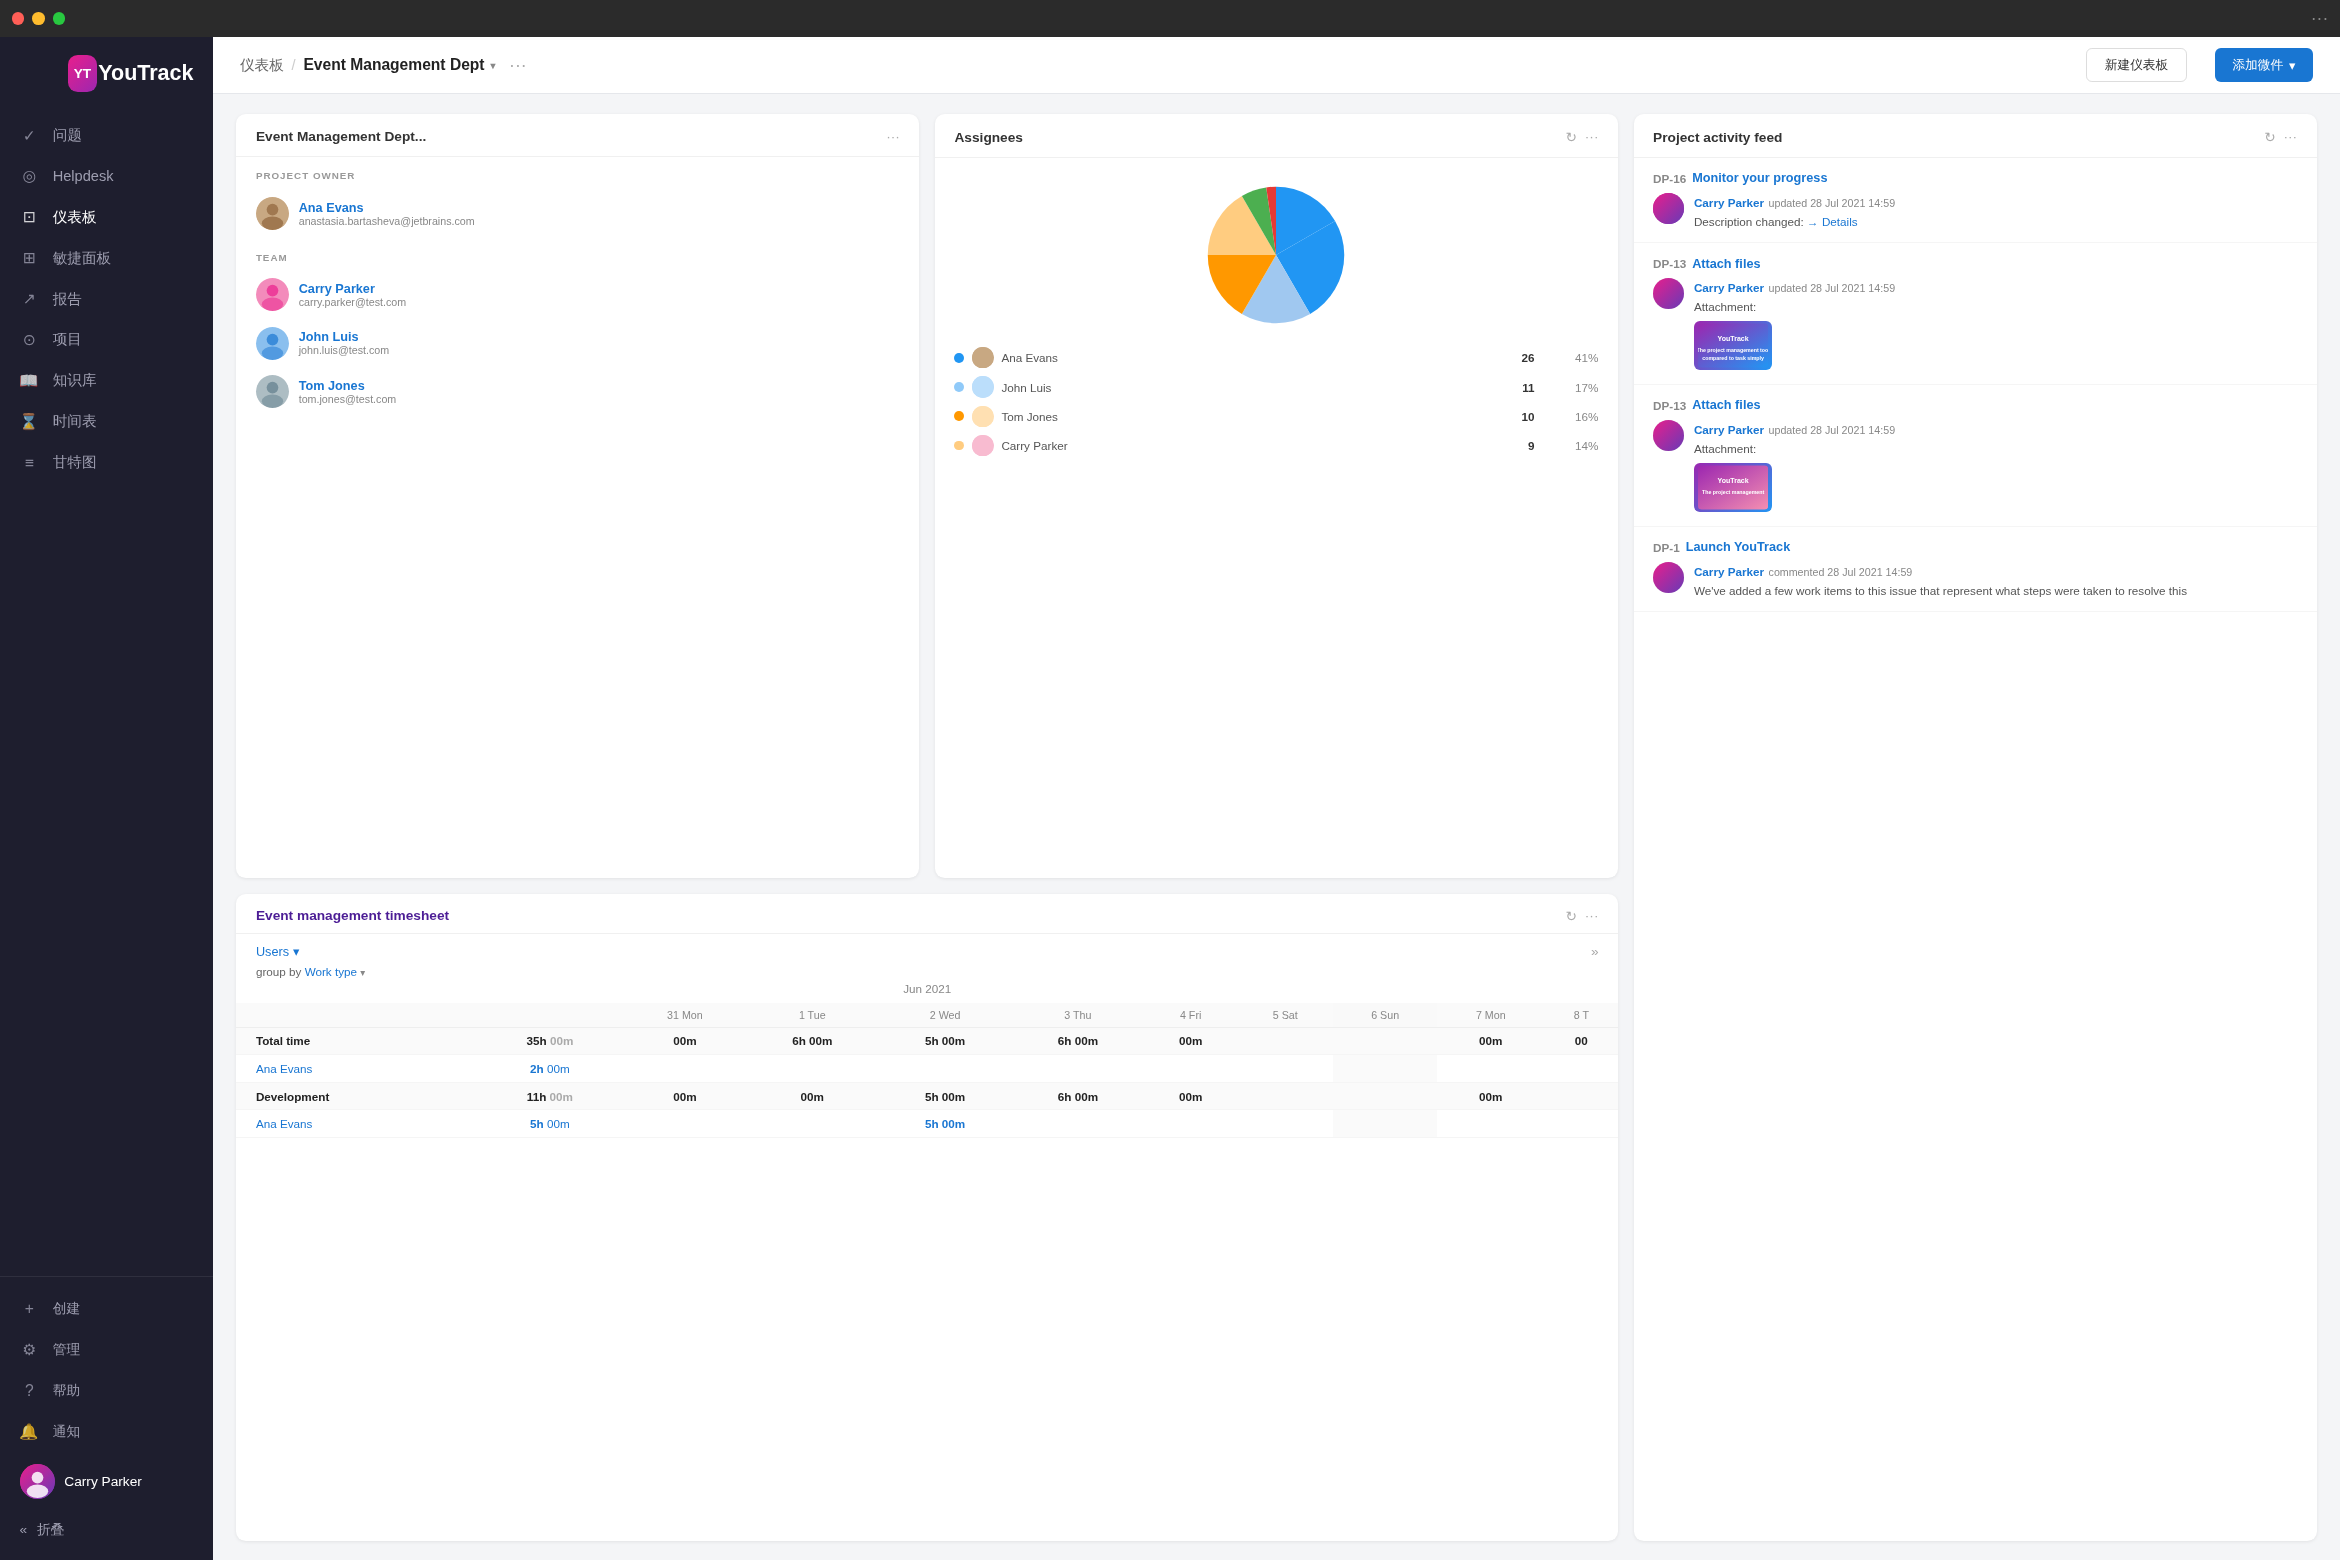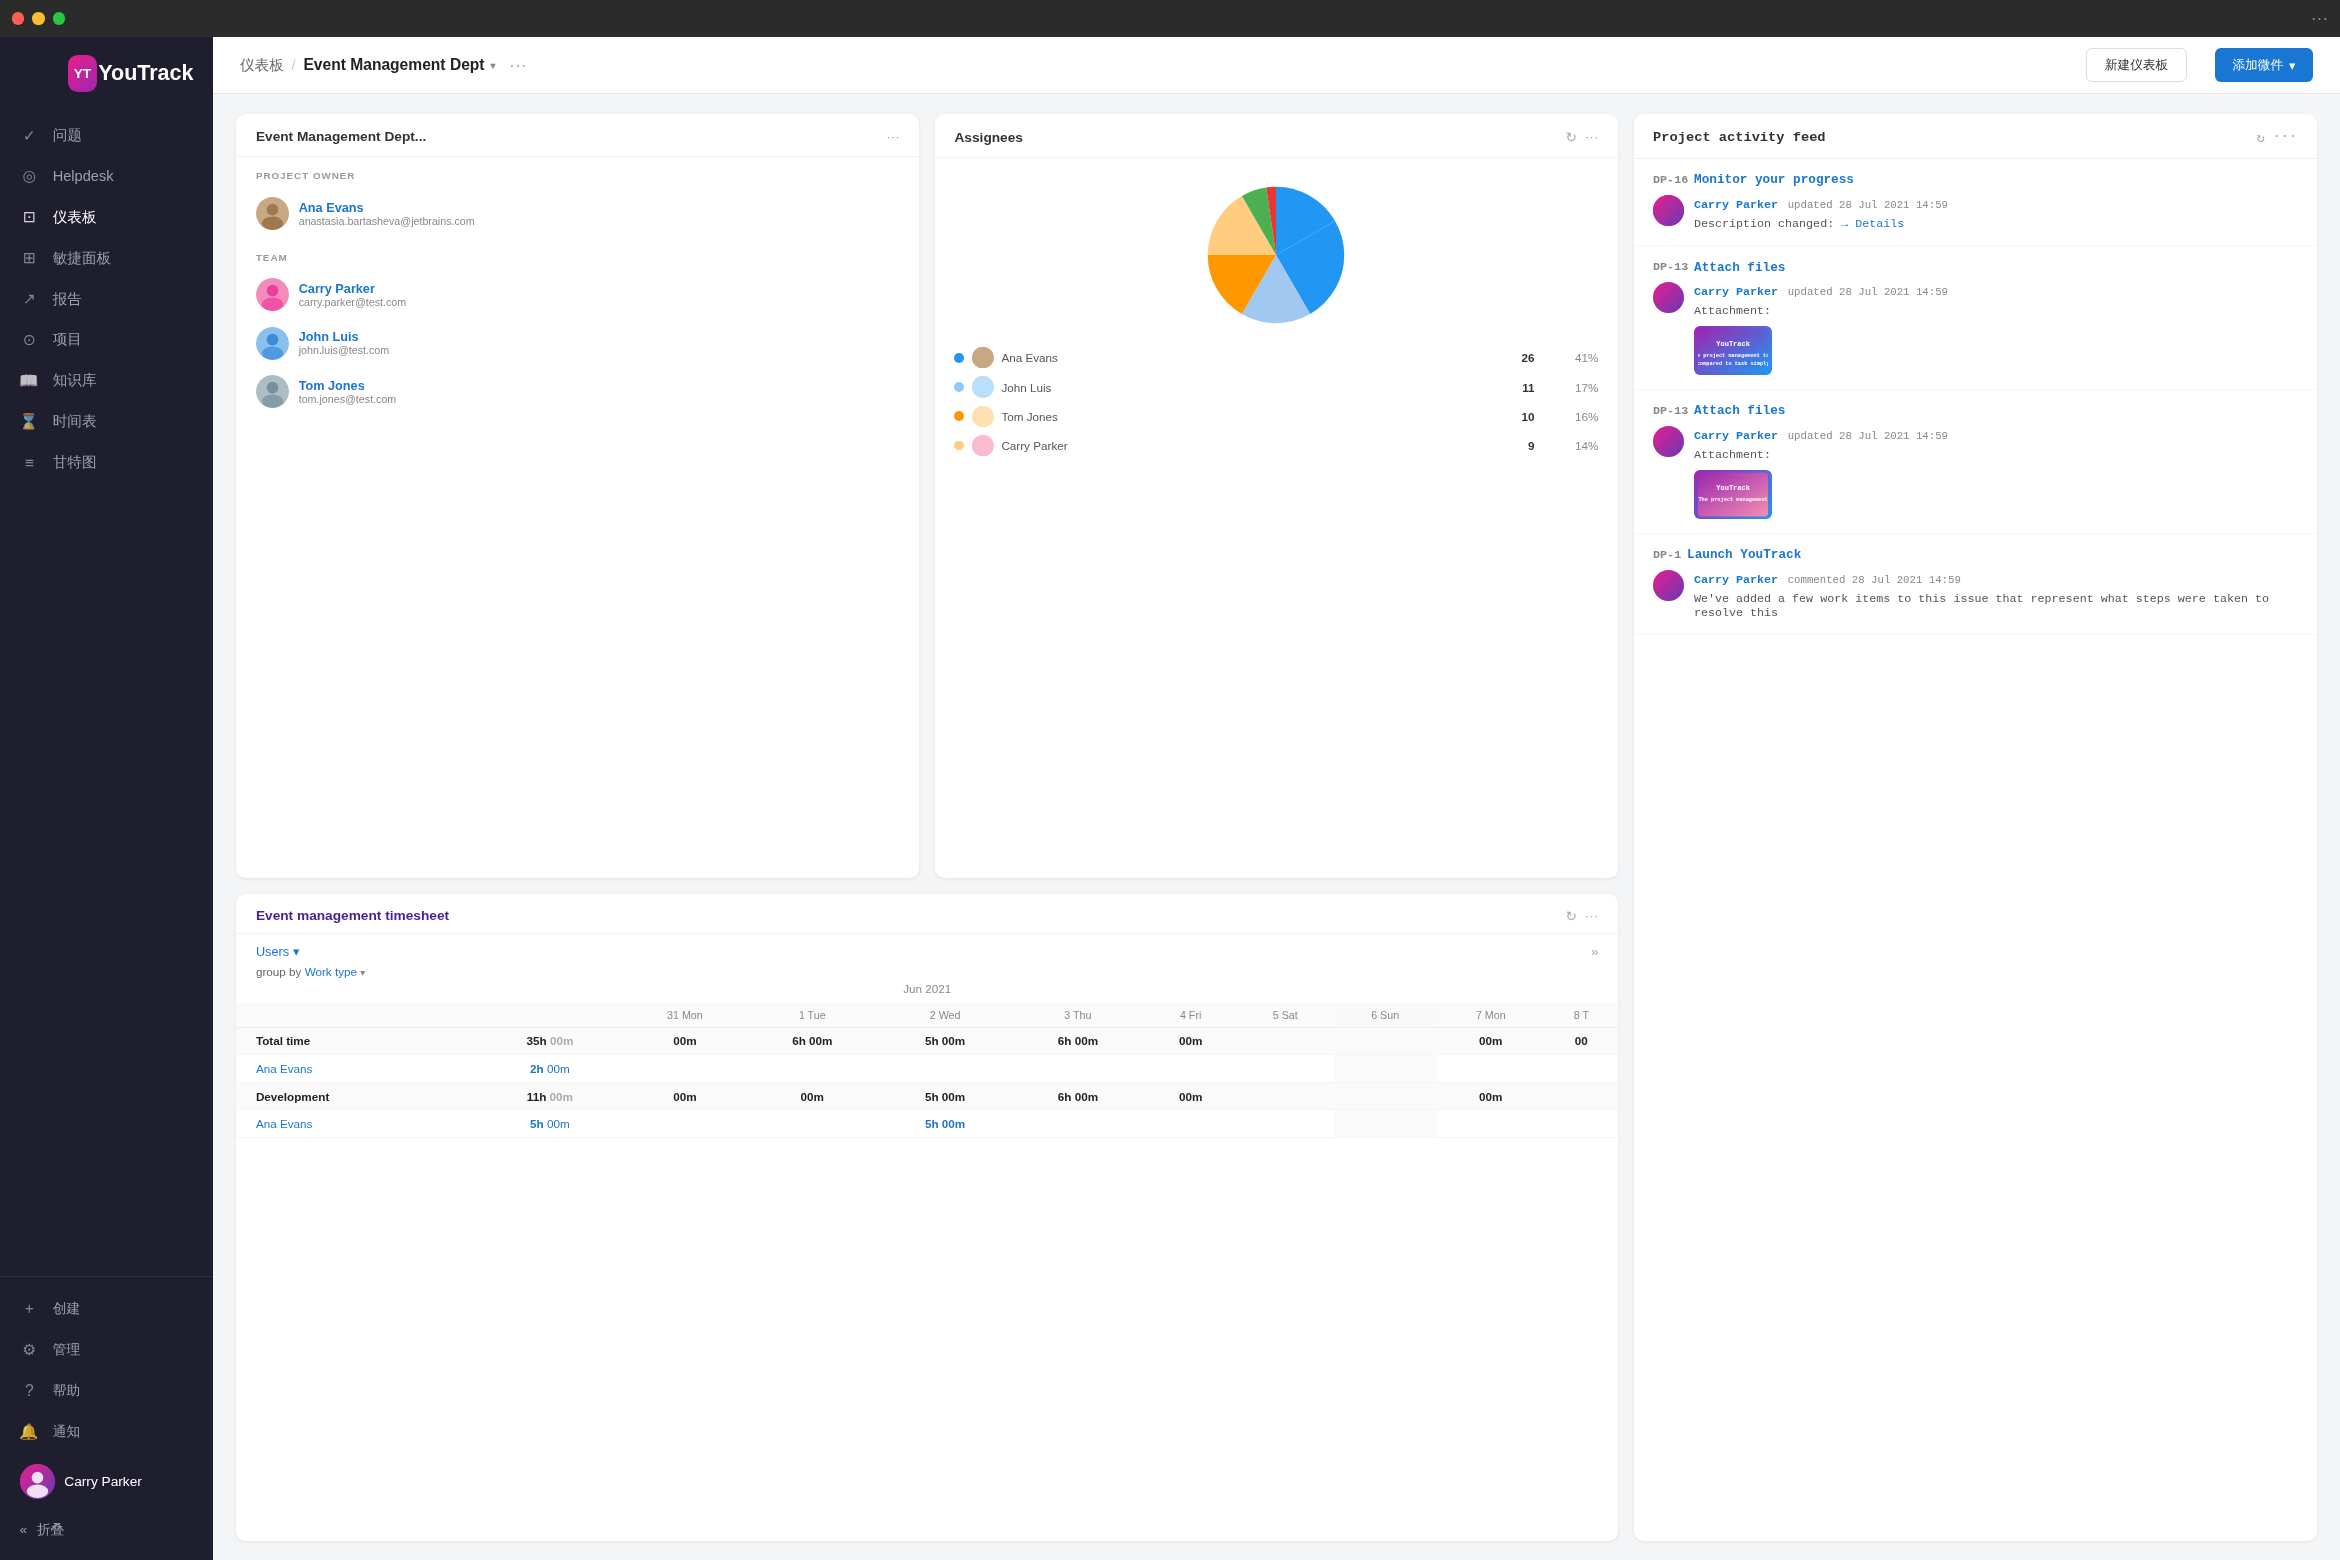--- a/index.html
+++ b/index.html
@@ -450,21 +450,21 @@
                 <circle cx="11" cy="11" r="11" fill="#f8bbd0"></circle>
               </svg>
           </div>
           <span class="assignee-name">Carry Parker</span>
           <span class="assignee-count">9</span>
           <span class="assignee-pct">14%</span>
         </div>
       </div>
     </div>
 
-    <div class="card activity-card" style="overflow-y:auto;font-family:Liberation Mono, monospace;">
+    <div class="card activity-card" style="overflow-y:auto;">
       <div class="card-header">
         <span class="card-title">Project activity feed</span>
         <div class="card-actions">
           <span class="card-icon-btn">↻</span>
           <span class="card-icon-btn">···</span>
         </div>
       </div>
 
       <div class="activity-item">
         <div class="activity-header">

